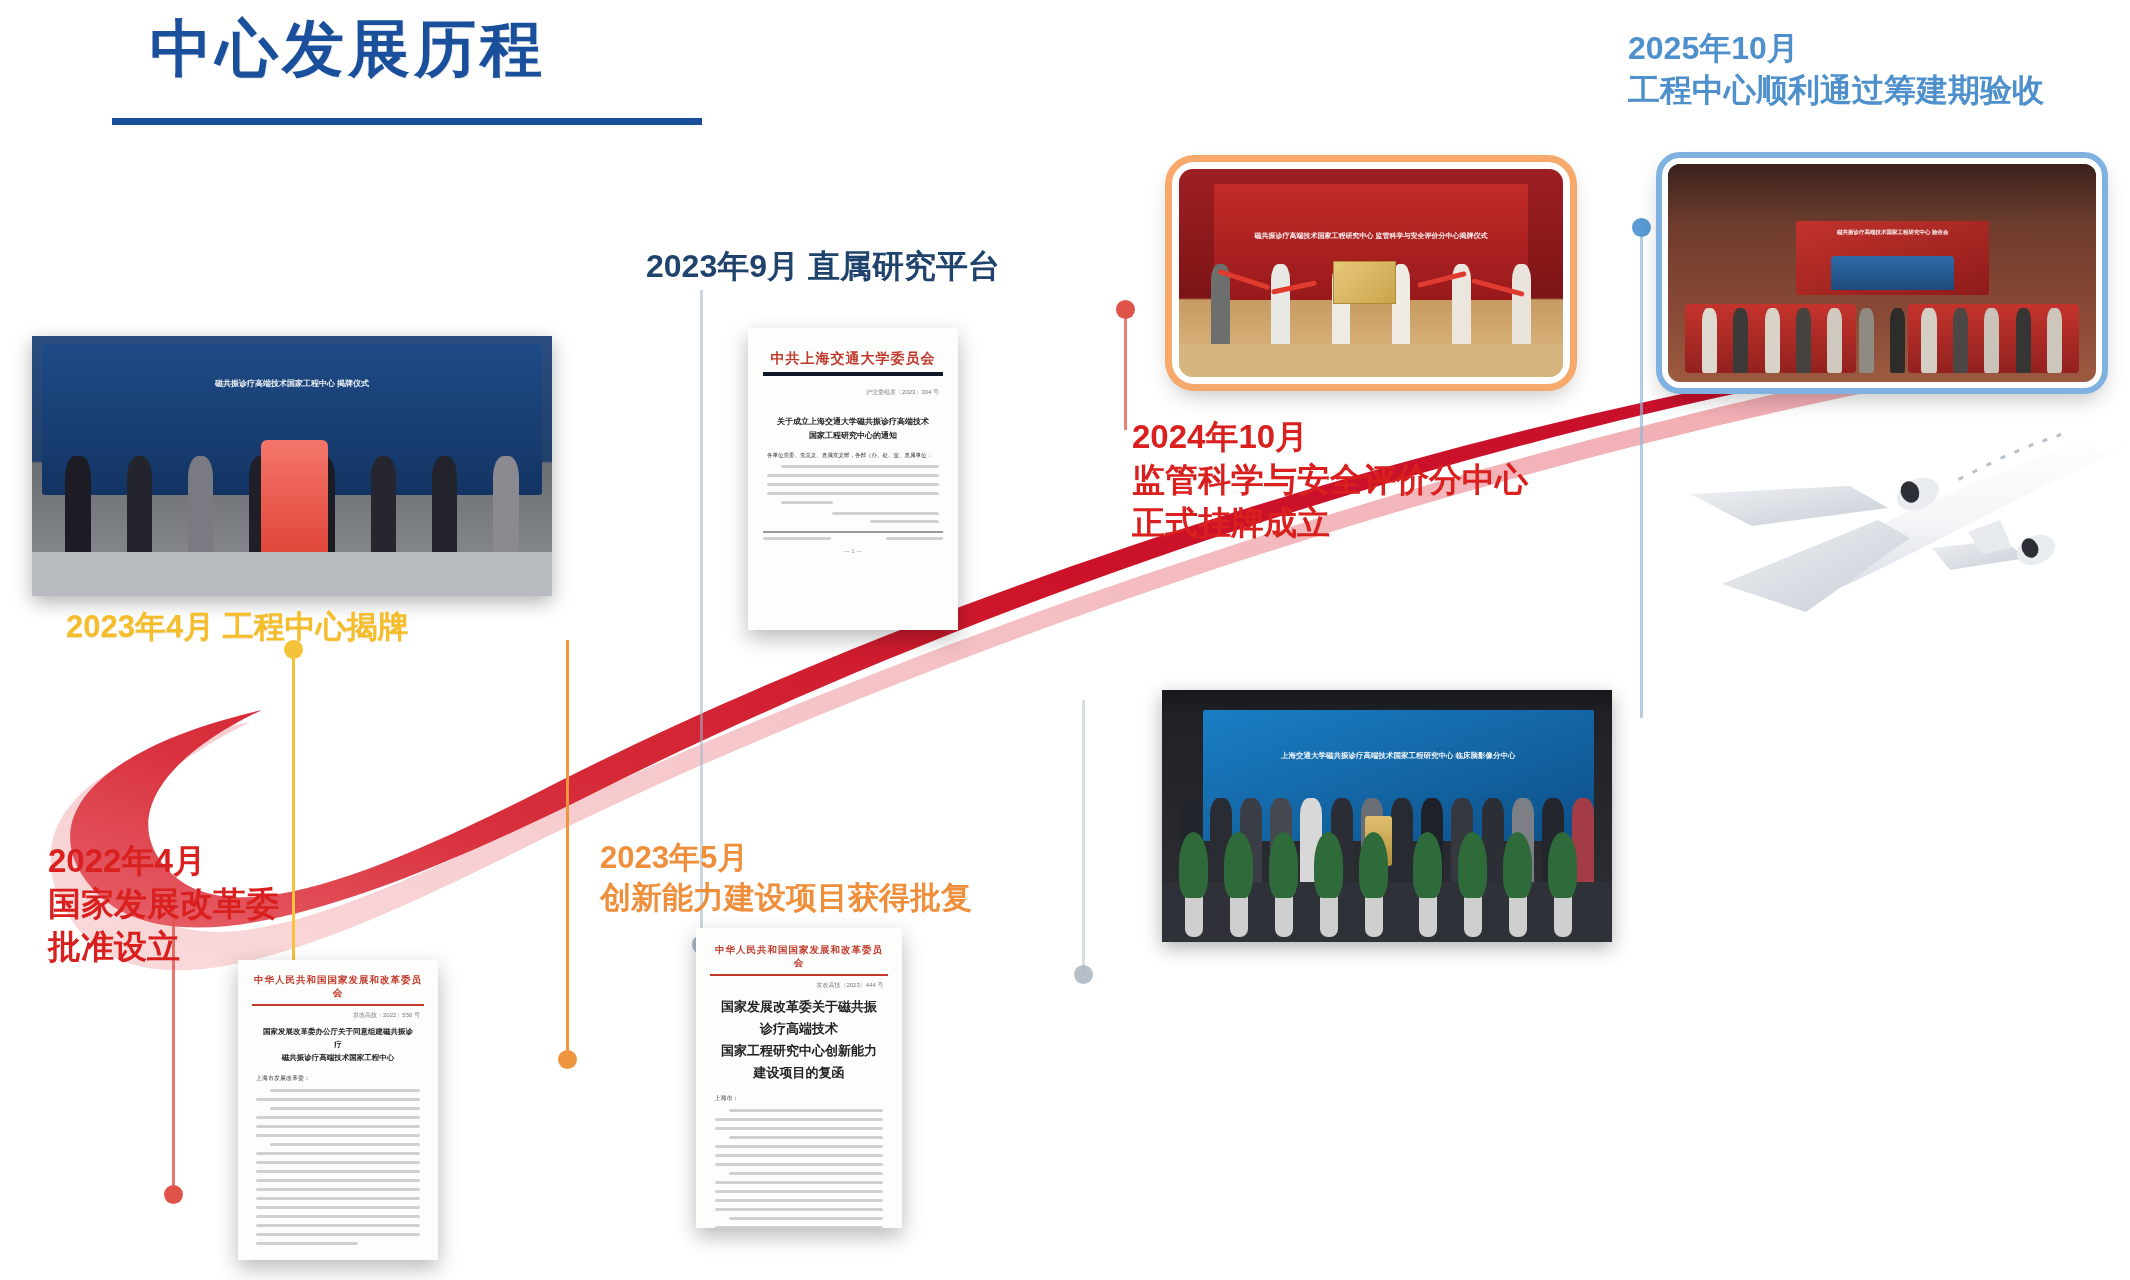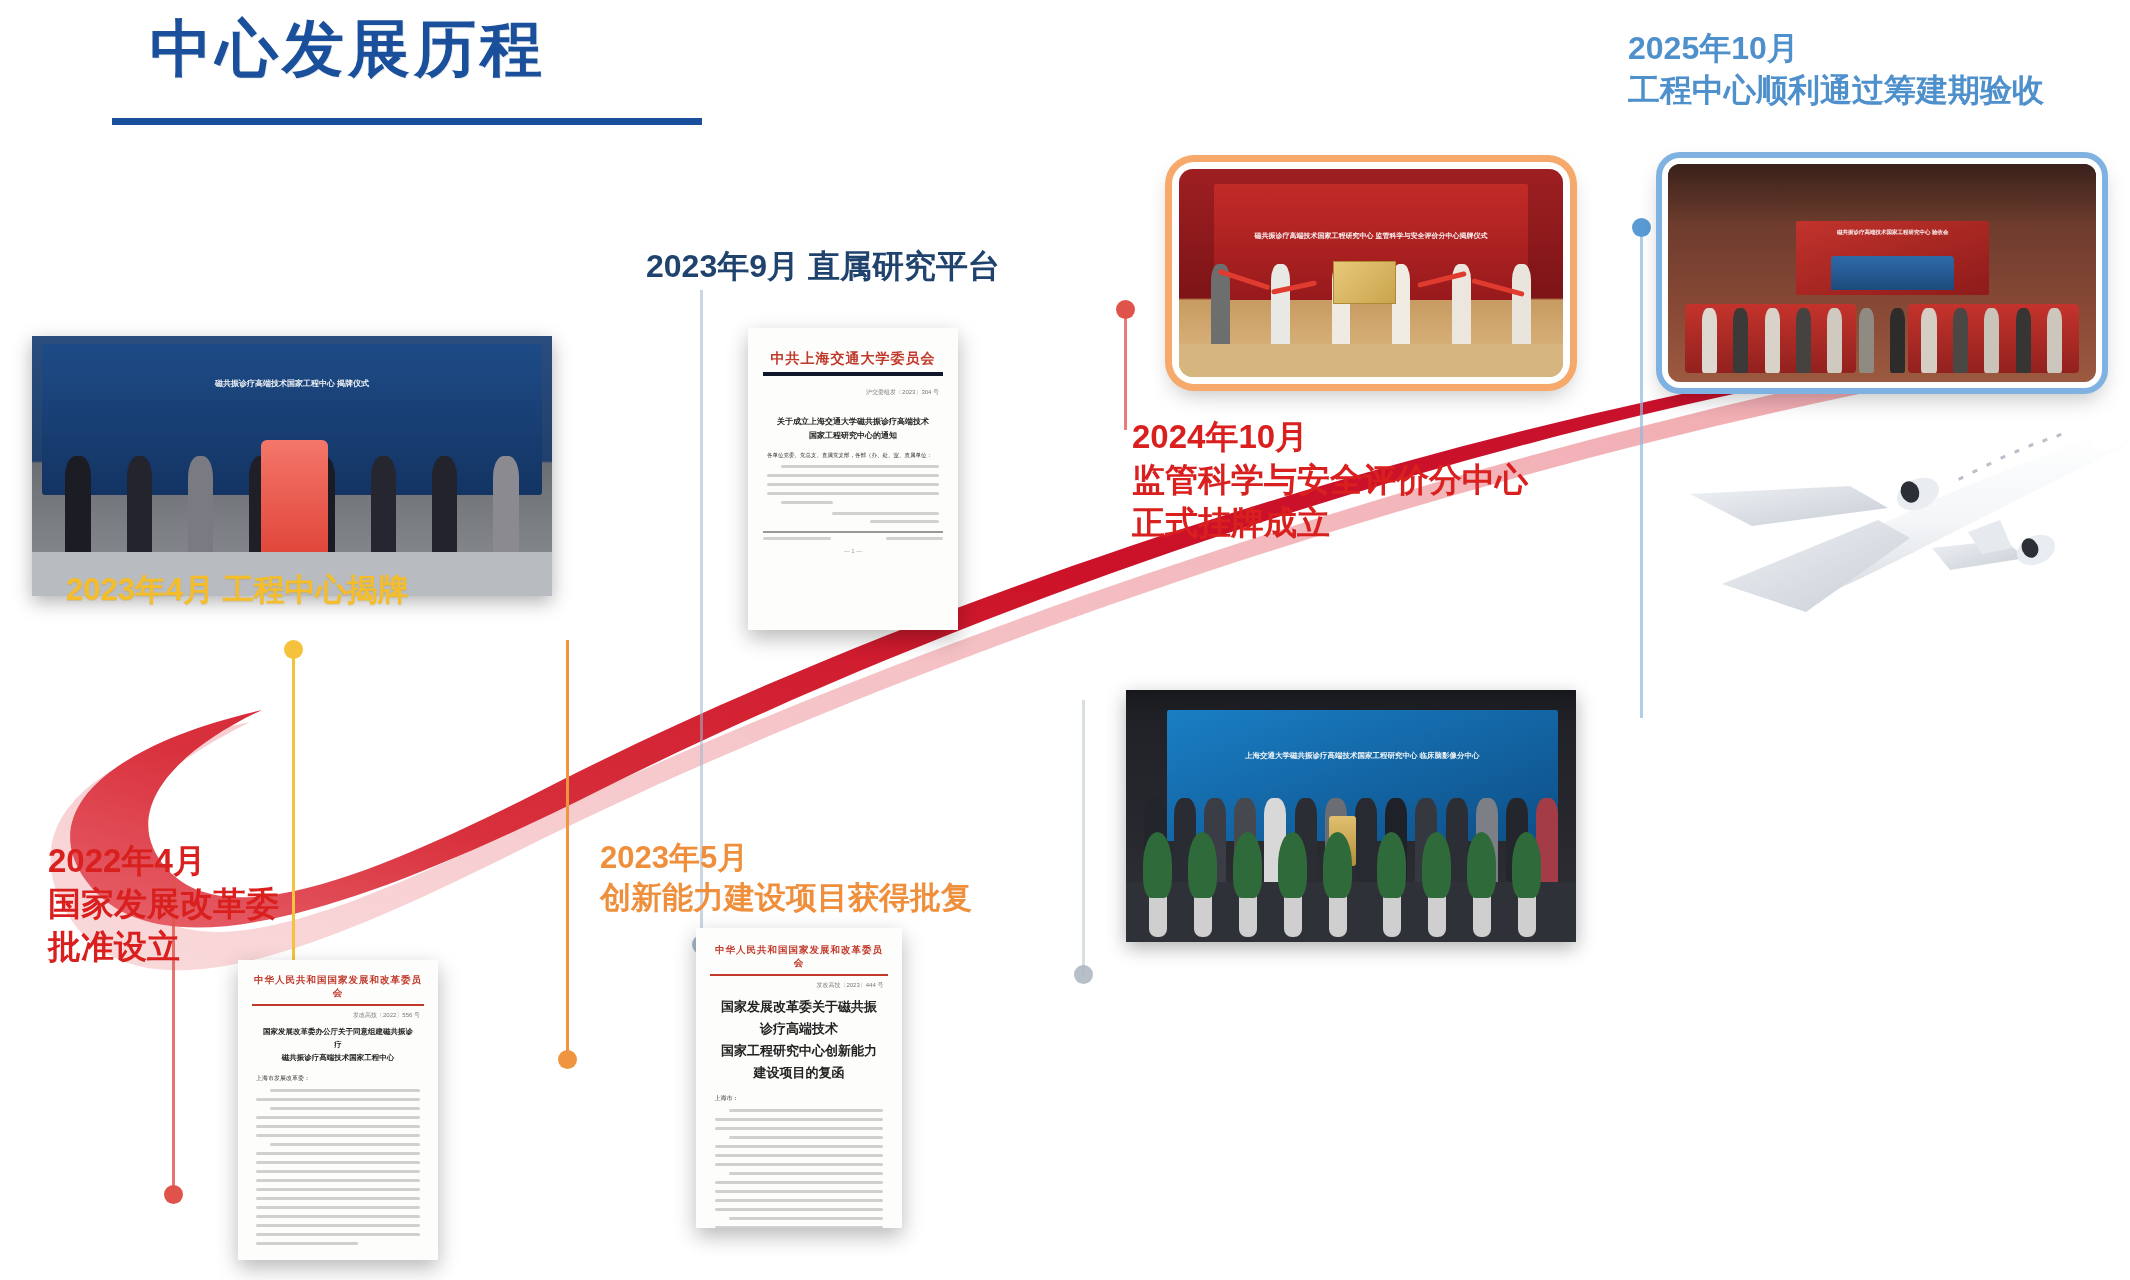--- a/index.html
+++ b/index.html
@@ -163,21 +163,21 @@
         <div class="person" style="background:#1b1b24;"></div>
         <div class="person" style="background:#262630;"></div>
         <div class="person" style="background:#23232d;"></div>
         <div class="person" style="background:#8a8a90;"></div>
       </div>
       <div style="position:absolute;left:44%;top:40%;width:13%;height:44%;
                   background:linear-gradient(180deg,#f4766a,#e1463a);border-radius:6px 6px 2px 2px;"></div>
       <div style="position:absolute;left:0;right:0;bottom:0;height:17%;background:#b8bcc0;"></div>
     </div>
   </div>
-  <div class="lbl gold" style="left:66px;top:570px;width:460px;">2023年4月 工程中心揭牌</div>
+  <div class="lbl gold" style="left:66px;top:607px;width:460px;">2023年4月 工程中心揭牌</div>
 
   <div class="doc" style="left:238px;top:960px;width:200px;height:300px;">
     <div class="dhead" style="font-size:9.5px;margin-top:14px;">中华人民共和国国家发展和改革委员会</div>
     <div class="dnum">发改高技〔2022〕556 号</div>
     <div class="dtitle" style="font-size:7.5px;white-space:pre-line;">国家发展改革委办公厅关于同意组建磁共振诊疗
 磁共振诊疗高端技术国家工程中心</div>
     <div style="font-size:6px;color:#333;margin:0 9% 5px 9%;">上海市发展改革委：</div>
     <div class="dbody">
       <div class="dline ind"></div>
         <div class="dline"></div>
@@ -284,21 +284,21 @@
         <div class="ribbon" style="left:76%;top:56%;width:14%;height:5px;transform:rotate(15deg);"></div>
         <div style="position:absolute;left:0;right:0;bottom:0;height:16%;background:#d6b57f;"></div>
       </div>
     </div>
   </div>
 
   <div class="lbl red" style="left:1132px;top:416px;width:520px;">2024年10月
 监管科学与安全评价分中心
 正式挂牌成立</div>
 
-  <div class="photo shadow" style="left:1126px;top:690px;width:450px;height:252px;">
+  <div class="photo shadow" style="left:1162px;top:690px;width:450px;height:252px;">
     <div class="stageimg" style="background:linear-gradient(180deg,#17181c 0%,#1f2126 10%,#2b2d33 80%,#3b2f2b 100%);">
       <div class="backdrop" style="left:9%;top:8%;right:4%;height:52%;background:linear-gradient(160deg,#1a7ec4,#0d4f87);border-radius:2px;">
         <div class="bd-text" style="top:30%;font-size:7.5px;">上海交通大学磁共振诊疗高端技术国家工程研究中心
 临床脑影像分中心</div>
       </div>
       <div class="people" style="bottom:22%;height:40%;">
         <div class="person" style="background:#23252c;"></div>
         <div class="person" style="background:#2a2c33;"></div>
         <div class="person" style="background:#3a3d45;"></div>
         <div class="person" style="background:#45484f;"></div>

